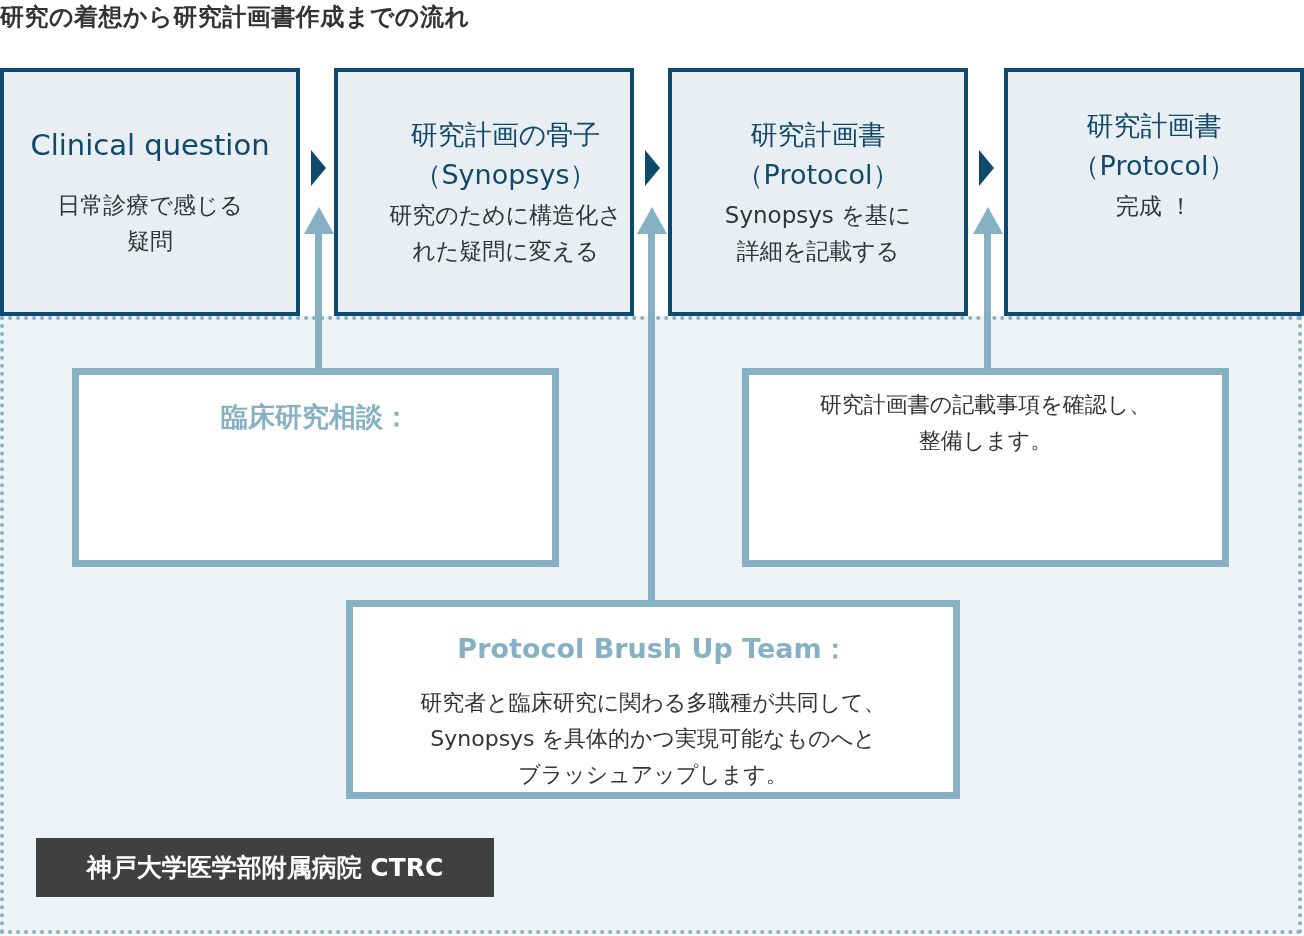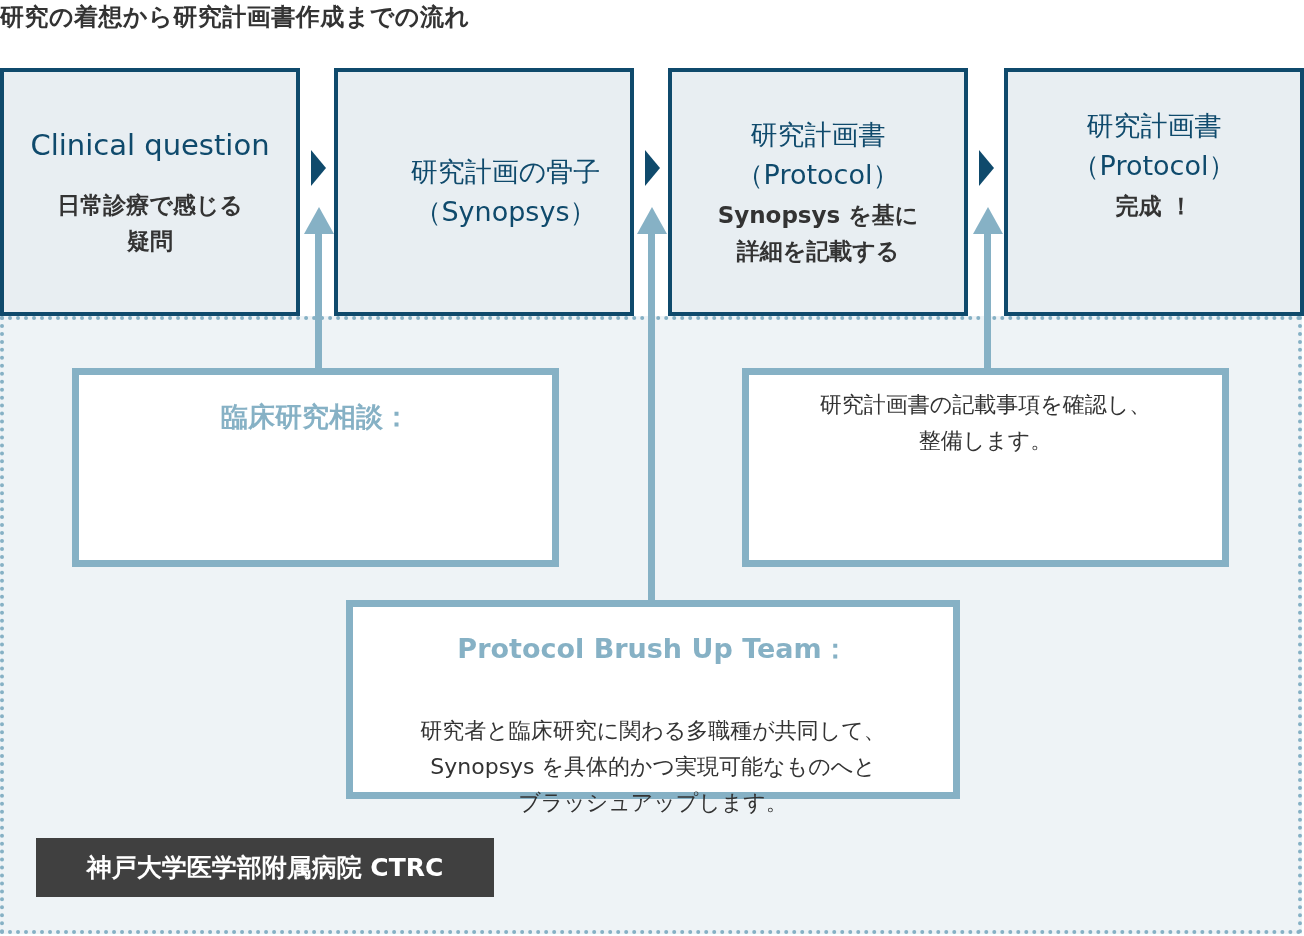--- a/index.html
+++ b/index.html
@@ -17,21 +17,21 @@
     position: absolute; top: 68px; width: 300px; height: 248px;
     box-sizing: border-box; border: 4px solid #0f4a6c; background: #e8eef2;
     display: flex; flex-direction: column; align-items: center; justify-content: center;
     text-align: center;
   }
   .step .heading {
     color: #0f4a6c; font-size: 27px; line-height: 40px; white-space: pre-line;
   }
   .step .heading.single { font-size: 29px; margin-bottom: 20px; }
   .step .desc {
-    color: #333333; font-size: 23px; line-height: 36px; white-space: pre-line; margin-top: 2px; font-weight: bold;
+    color: #333333; font-size: 23px; line-height: 36px; white-space: pre-line; margin-top: 2px;
   }
   .step.s4 .desc { margin-bottom: 54px; }
   .tri {
     position: absolute; top: 150px; width: 0; height: 0;
     border-top: 18px solid transparent; border-bottom: 18px solid transparent;
     border-left: 15px solid #0f4a6c;
   }
   .support-area {
     position: absolute; left: 0; top: 316px; width: 1302px; height: 618px;
     box-sizing: border-box; background: #eef3f6;
@@ -42,21 +42,20 @@
   }
   .arrow-head {
     position: absolute; width: 0; height: 0;
     border-left: 15px solid transparent; border-right: 15px solid transparent;
     border-bottom: 27px solid #86b1c5;
   }
   .team {
     position: absolute; box-sizing: border-box; border: 7px solid #86b1c5; background: #ffffff;
     display: flex; flex-direction: column; align-items: center; justify-content: flex-start;
     text-align: center;
-    gap: 28px;
   }
   .team .team-name {
     color: #86b1c5; font-size: 27px; font-weight: bold; line-height: 40px; margin-top: 22px;
     white-space: nowrap;
   }
   .team .team-desc {
     color: #333333; font-size: 22px; line-height: 36px; white-space: pre-line; margin-top: 12px;
   }
   .org-label {
     position: absolute; left: 36px; top: 838px; width: 458px; height: 59px;
@@ -72,20 +71,22 @@
 <div class="support-area"></div>
 
 <div class="step s1" style="left:0px;">
   <div class="heading single">Clinical question</div>
   <div class="desc">日常診療で感じる
 疑問</div>
 </div>
 <div class="step s2" style="left:334px;padding-left:43px;">
   <div class="heading">研究計画の骨子
 （Synopsys）</div>
+  <div class="desc">研究のために構造化さ
+れた疑問に変える</div>
 </div>
 <div class="step s3" style="left:668px;">
   <div class="heading">研究計画書
 （Protocol）</div>
   <div class="desc">Synopsys を基に
 詳細を記載する</div>
 </div>
 <div class="step s4" style="left:1004px;">
   <div class="heading">研究計画書
 （Protocol）</div>

